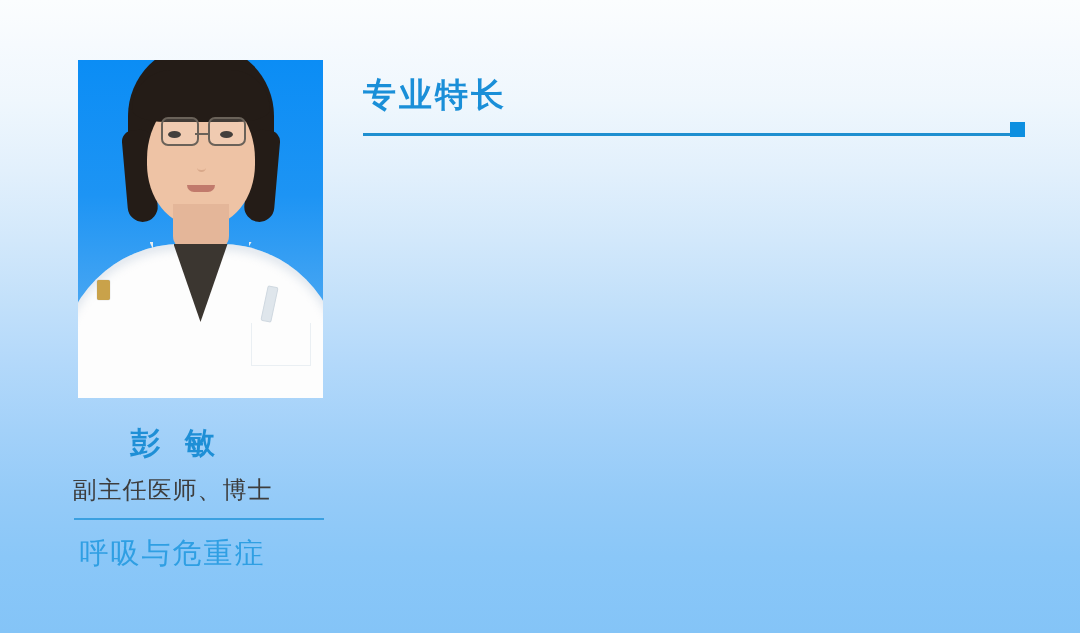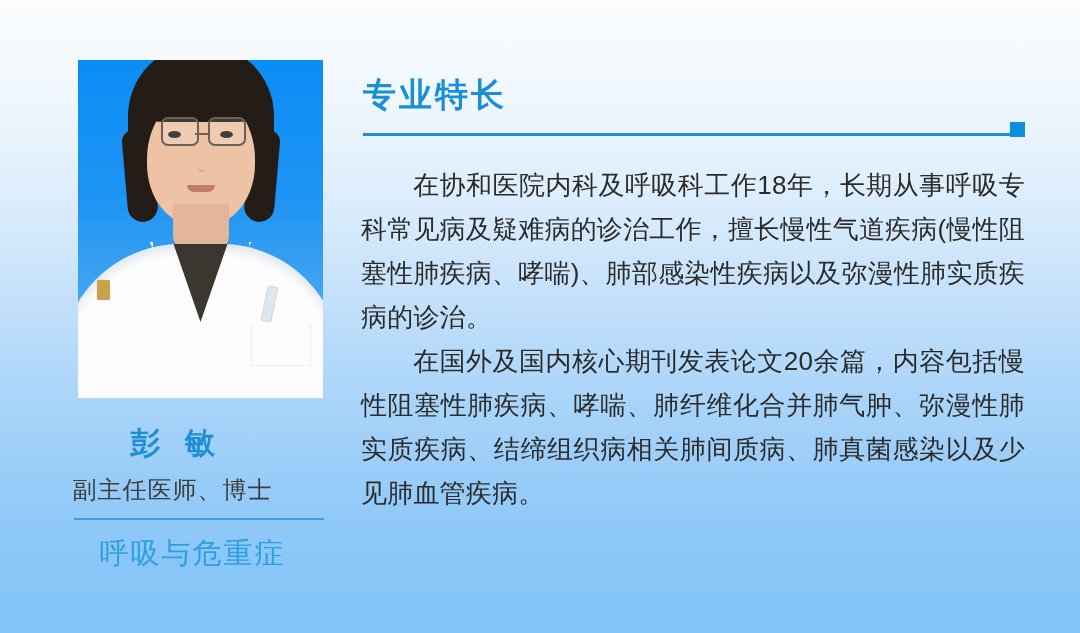--- a/index.html
+++ b/index.html
@@ -253,21 +253,20 @@
   #doctor-dept {
     position: absolute;
     left: 0;
     top: 536px;
     width: 345px;
     text-align: center;
     color: #2f9fe3;
     font-size: 29px;
     letter-spacing: 2px;
     line-height: 1.2;
-    margin-left: 20px;
   }
 
   
   #right-panel {
     position: absolute;
     left: 345px;
     top: 0;
     width: 735px;
     height: 633px;
   }
@@ -361,20 +360,16 @@
 
   <div id="right-panel">
 
     <div id="section-title">专业特长</div>
 
     <div id="title-rule-wrap">
       <div id="title-rule"></div>
       <div id="title-rule-cap"></div>
     </div>
 
-    <div id="body-text">
-      <p>在协和医院内科及呼吸科工作18年，长期从事呼吸专科常见病及疑难病的诊治工作，擅长慢性气道疾病(慢性阻塞性肺疾病、哮喘)、肺部感染性疾病以及弥漫性肺实质疾病的诊治。</p>
-      <p>在国外及国内核心期刊发表论文20余篇，内容包括慢性阻塞性肺疾病、哮喘、肺纤维化合并肺气肿、弥漫性肺实质疾病、结缔组织病相关肺间质病、肺真菌感染以及少见肺血管疾病。</p>
-    </div>
 
   </div>
 
 </div>
 
 </body></html>

